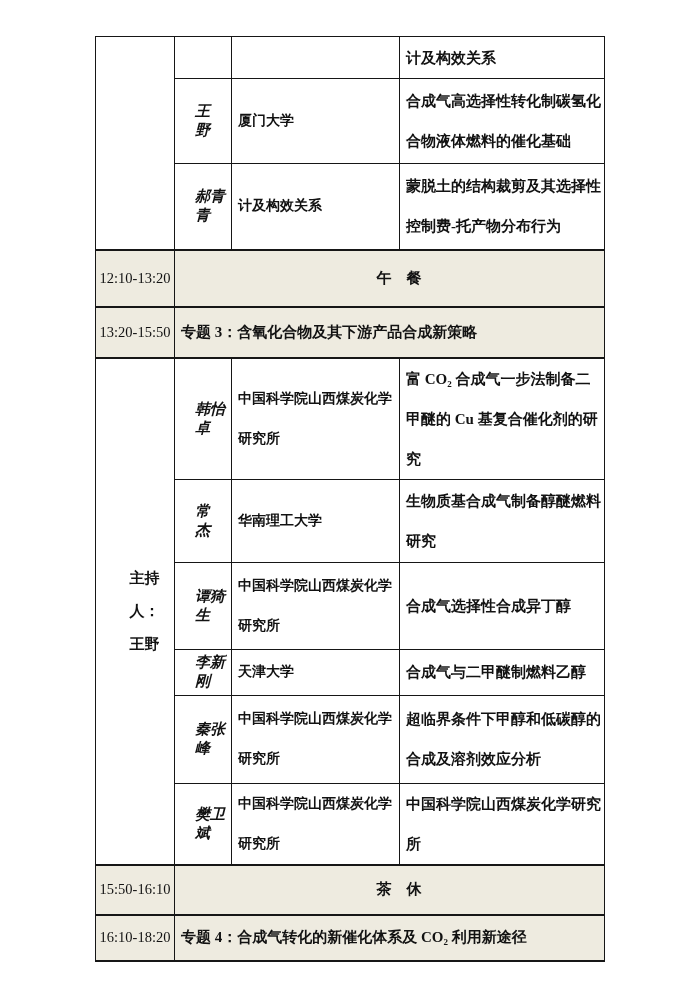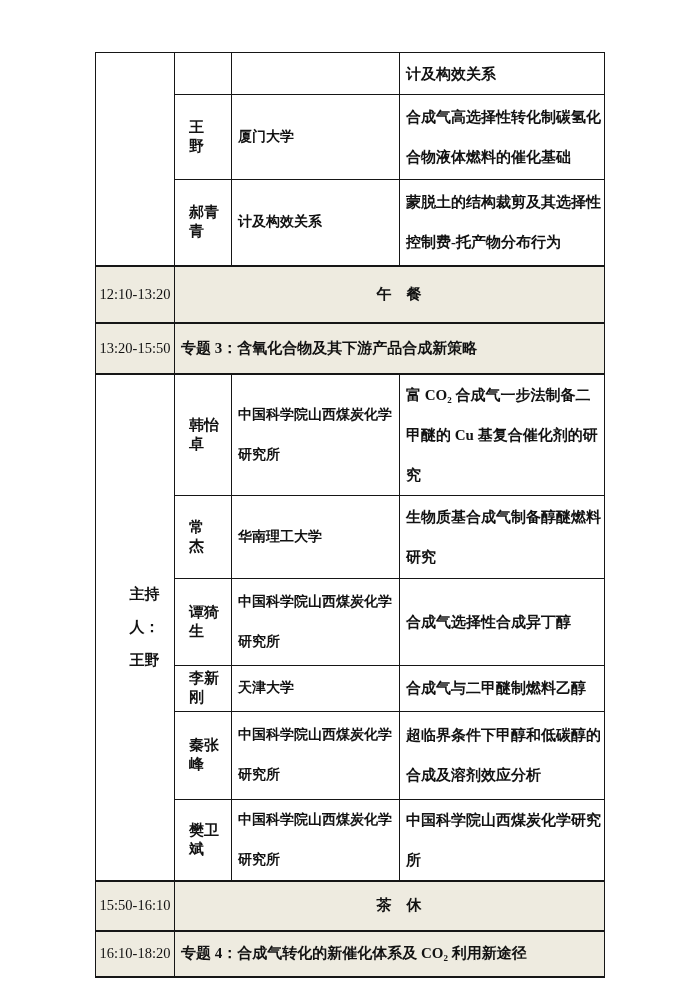--- a/index.html
+++ b/index.html
@@ -11,21 +11,21 @@
   .page {
     position: relative;
     width: 700px;
     height: 990px;
     background: #ffffff;
     overflow: hidden;
   }
   table.program {
     position: absolute;
     left: 95px;
-    top: 52px;
+    top: 36px;
     width: 509px;
     border-collapse: collapse;
     table-layout: fixed;
   }
   col.c-time  { width: 79px; }
   col.c-name  { width: 57px; }
   col.c-affil { width: 168px; }
   col.c-title { width: 205px; }
 
   td {
@@ -47,21 +47,21 @@
     font-size: 14.5px;
     text-align: center;
     white-space: nowrap;
     margin-left: 24px;
   }
   .zh {
     font-weight: bold;
     font-size: 15px;
     padding-left: 20px;
   }
-  .name  { padding-left: 14px; }
+  .name  { padding-left: 20px; font-style: italic; }
   .affil {
     padding: 0 3px 0 6px;
     font-size: 14px;
     line-height: 40px;
     margin-top: 7px;
   }
   .title {
     padding: 0 2px 0 6px;
     line-height: 40px;
   }

